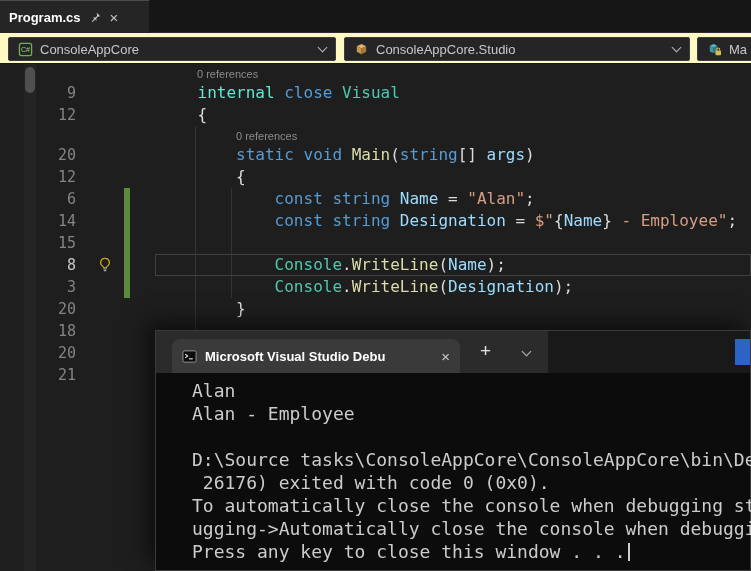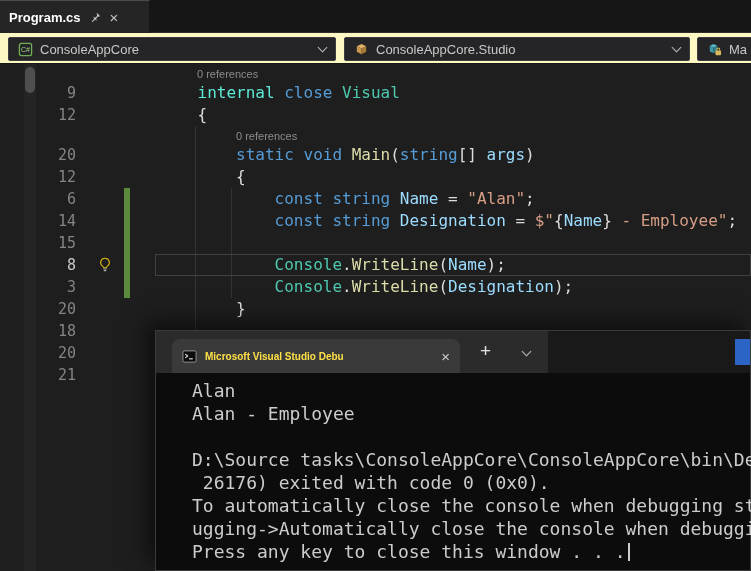--- a/index.html
+++ b/index.html
@@ -49,21 +49,21 @@
 
   
   .console{position:absolute;left:155px;top:330px;width:596px;height:241px;background:#0c0c0c;
            border:1px solid #3a3a3a;box-sizing:border-box;z-index:10;
            box-shadow:-8px -8px 20px rgba(0,0,0,0.55);}
   .c-titlebar{position:absolute;left:0;top:0;width:594px;height:42px;background:#191919;}
   .c-tabregion{position:absolute;left:0;top:0;width:392px;height:42px;background:#2b2b2b;}
   .c-tab{position:absolute;left:16px;top:8px;width:288px;height:34px;background:#3a3a3a;
          border-radius:8px 8px 0 0;display:flex;align-items:center;gap:8px;padding:0 10px;
          box-sizing:border-box;}
-  .c-tab-title{flex:1;color:#fde047;font-size:10px;font-weight:700;white-space:nowrap;overflow:hidden;}
+  .c-tab-title{flex:1;color:#ffffff;font-size:13px;font-weight:700;white-space:nowrap;overflow:hidden;}
   .c-tab-close{color:#cccccc;font-size:15px;line-height:15px;}
   .c-plus{position:absolute;left:324px;top:10px;color:#e0e0e0;font-size:19px;line-height:19px;}
   .c-chevbtn{position:absolute;left:362px;top:14px;width:16px;height:16px;display:flex;
              align-items:center;justify-content:center;}
   .c-bluefrag{position:absolute;right:0;top:8px;width:15px;height:26px;}
   .c-body{position:absolute;left:16px;top:42px;width:594px;height:227px;padding:6px 0 0 20px;
           box-sizing:border-box;font:18px/23px "DejaVu Sans Mono",monospace;color:#cccccc;
           white-space:pre;overflow:hidden;}
   .c-line{height:23px;}
   .caret{display:inline-block;width:2px;height:18px;background:#cccccc;margin-left:3px;

